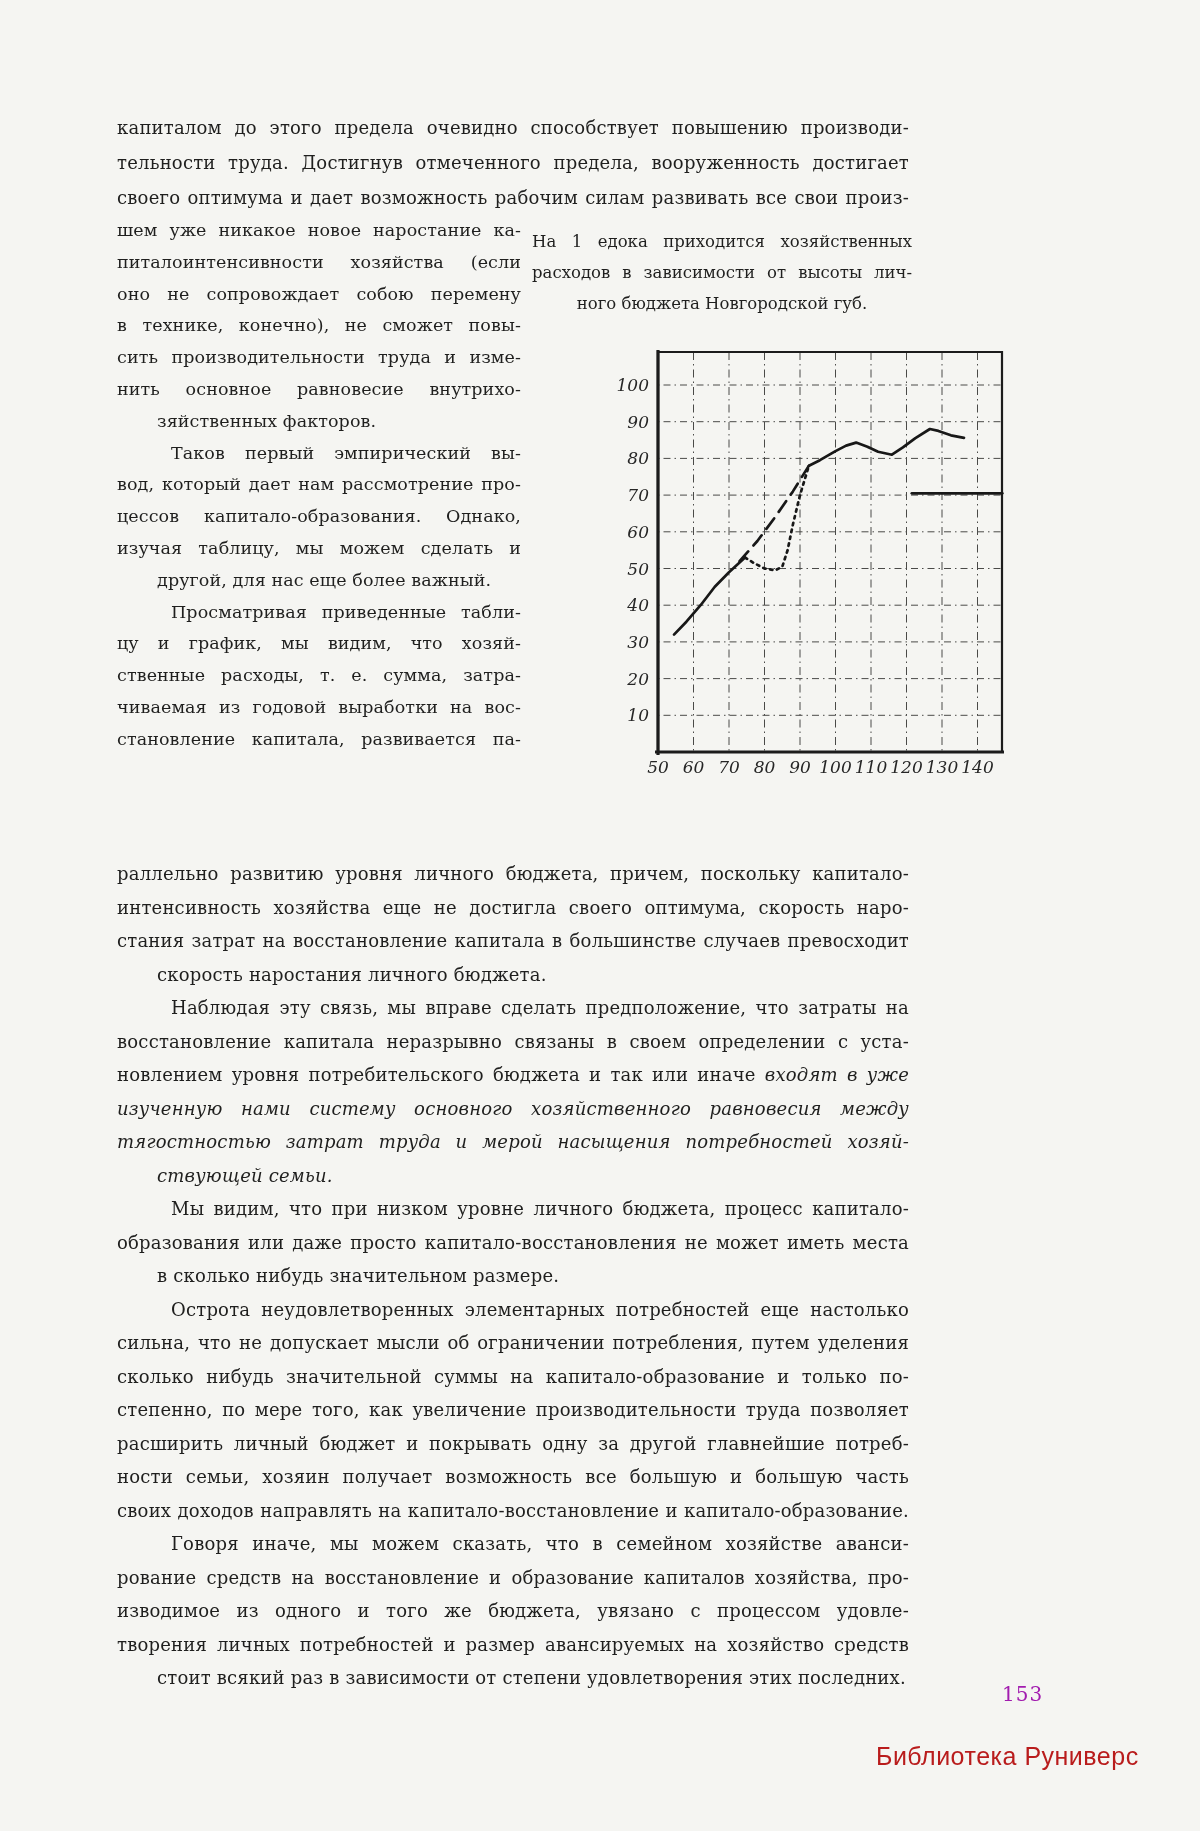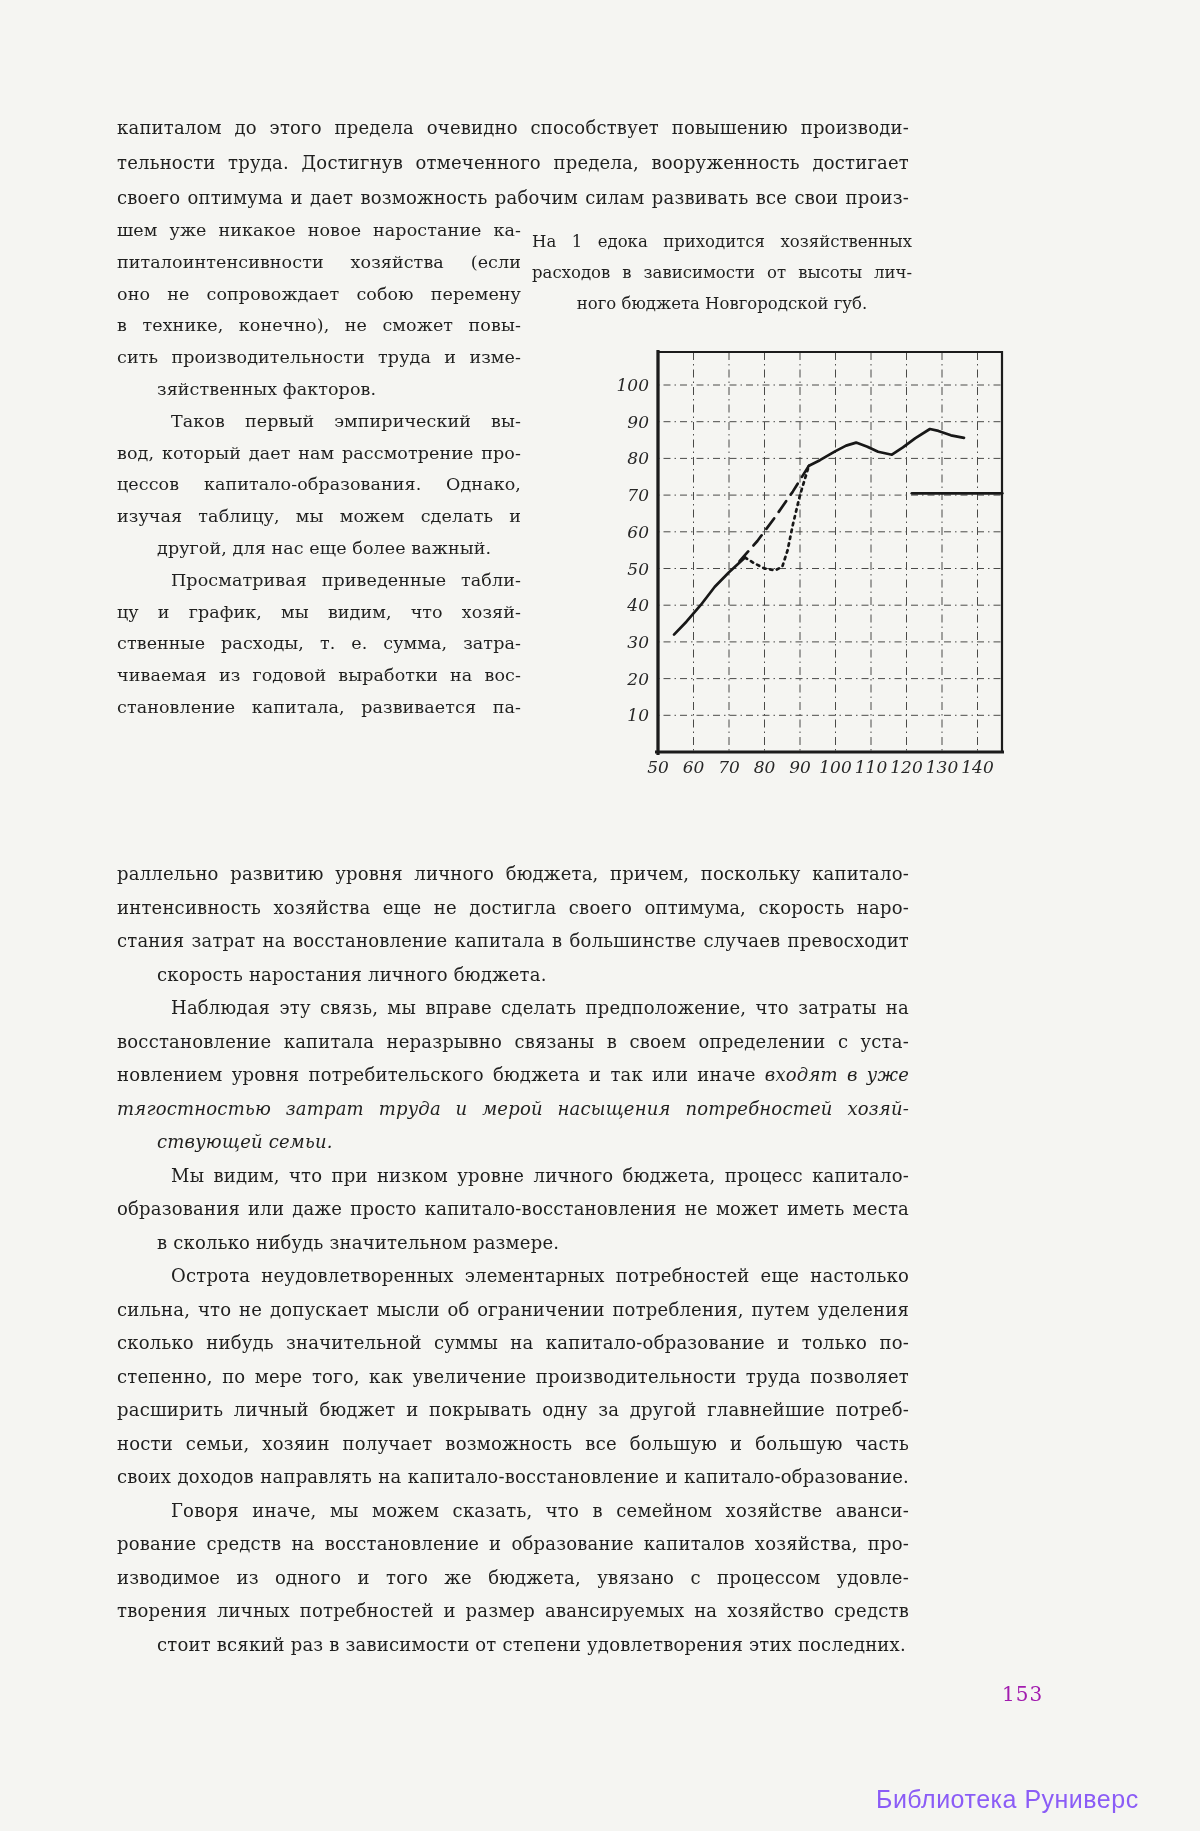--- a/index.html
+++ b/index.html
@@ -19,22 +19,22 @@
   .c{text-align:center;text-align-last:center;}
   .ind{text-indent:54px;}
   .it{font-style:italic;}
 
   #para-top{left:117px;top:110px;width:792px;font-size:18px;line-height:35px;letter-spacing:.2px;}
   #left-col{left:117px;top:215px;width:404px;font-size:17.5px;line-height:31.8px;letter-spacing:.1px;}
   #fig-caption{left:532px;top:226px;width:380px;font-size:16.5px;line-height:31px;}
   #chart-wrap{left:545px;top:332px;width:470px;height:450px;}
   #body-block{left:117px;top:857px;width:792px;font-size:18px;line-height:33.5px;letter-spacing:.2px;}
   #page-num{left:1002px;top:1682px;font-size:20px;letter-spacing:1px;color:#a21caf;}
-  #watermark{left:876px;top:1742px;font-size:25px;color:#8b5cf6;
-    font-family:"Liberation Sans","DejaVu Sans",sans-serif;letter-spacing:.5px;margin-top:43px;}
+  #watermark{left:876px;top:1742px;font-size:25px;color:#b91c1c;
+    font-family:"Liberation Sans","DejaVu Sans",sans-serif;letter-spacing:.5px;}
 
   
   .grid{stroke:#4a4a48;stroke-width:1;}
   .frame{fill:none;stroke:#1c1c1c;stroke-width:2.2;}
   .axis{stroke:#1c1c1c;stroke-width:3.2;}
   .ser{fill:none;stroke:#181818;stroke-width:2.7;stroke-linejoin:round;stroke-linecap:round;}
   .tick{font:italic 17px "DejaVu Serif",serif;fill:#262626;}
 </style>
 </head>
 <body>
@@ -44,20 +44,21 @@
   <div class="ln j">тельности труда. Достигнув отмеченного предела, вооруженность достигает</div>
   <div class="ln j">своего оптимума и дает возможность рабочим силам развивать все свои произ-</div>
 </div>
 
 <div id="left-col" class="abs blk">
   <div class="ln j">шем уже никакое новое наростание ка-</div>
   <div class="ln j">питалоинтенсивности хозяйства (если</div>
   <div class="ln j">оно не сопровождает собою перемену</div>
   <div class="ln j">в технике, конечно), не сможет повы-</div>
   <div class="ln j">сить производительности труда и изме-</div>
+  <div class="ln j">нить основное равновесие внутрихо-</div>
   <div class="ln l">зяйственных факторов.</div>
   <div class="ln j ind">Таков первый эмпирический вы-</div>
   <div class="ln j">вод, который дает нам рассмотрение про-</div>
   <div class="ln j">цессов капитало-образования. Однако,</div>
   <div class="ln j">изучая таблицу, мы можем сделать и</div>
   <div class="ln l">другой, для нас еще более важный.</div>
   <div class="ln j ind">Просматривая приведенные табли-</div>
   <div class="ln j">цу и график, мы видим, что хозяй-</div>
   <div class="ln j">ственные расходы, т. е. сумма, затра-</div>
   <div class="ln j">чиваемая из годовой выработки на вос-</div>
@@ -123,20 +124,21 @@
 </div>
 
 <div id="body-block" class="abs blk">
   <div class="ln j">раллельно развитию уровня личного бюджета, причем, поскольку капитало-</div>
   <div class="ln j">интенсивность хозяйства еще не достигла своего оптимума, скорость наро-</div>
   <div class="ln j">стания затрат на восстановление капитала в большинстве случаев превосходит</div>
   <div class="ln l">скорость наростания личного бюджета.</div>
   <div class="ln j ind">Наблюдая эту связь, мы вправе сделать предположение, что затраты на</div>
   <div class="ln j">восстановление капитала неразрывно связаны в своем определении с уста-</div>
   <div class="ln j"><span>новлением уровня потребительского бюджета и так или иначе</span><span class="it"> входят в уже</span></div>
+  <div class="ln j it">изученную нами систему основного хозяйственного равновесия между</div>
   <div class="ln j it">тягостностью затрат труда и мерой насыщения потребностей хозяй-</div>
   <div class="ln l it">ствующей семьи.</div>
   <div class="ln j ind">Мы видим, что при низком уровне личного бюджета, процесс капитало-</div>
   <div class="ln j">образования или даже просто капитало-восстановления не может иметь места</div>
   <div class="ln l">в сколько нибудь значительном размере.</div>
   <div class="ln j ind">Острота неудовлетворенных элементарных потребностей еще настолько</div>
   <div class="ln j">сильна, что не допускает мысли об ограничении потребления, путем уделения</div>
   <div class="ln j">сколько нибудь значительной суммы на капитало-образование и только по-</div>
   <div class="ln j">степенно, по мере того, как увеличение производительности труда позволяет</div>
   <div class="ln j">расширить личный бюджет и покрывать одну за другой главнейшие потреб-</div>

